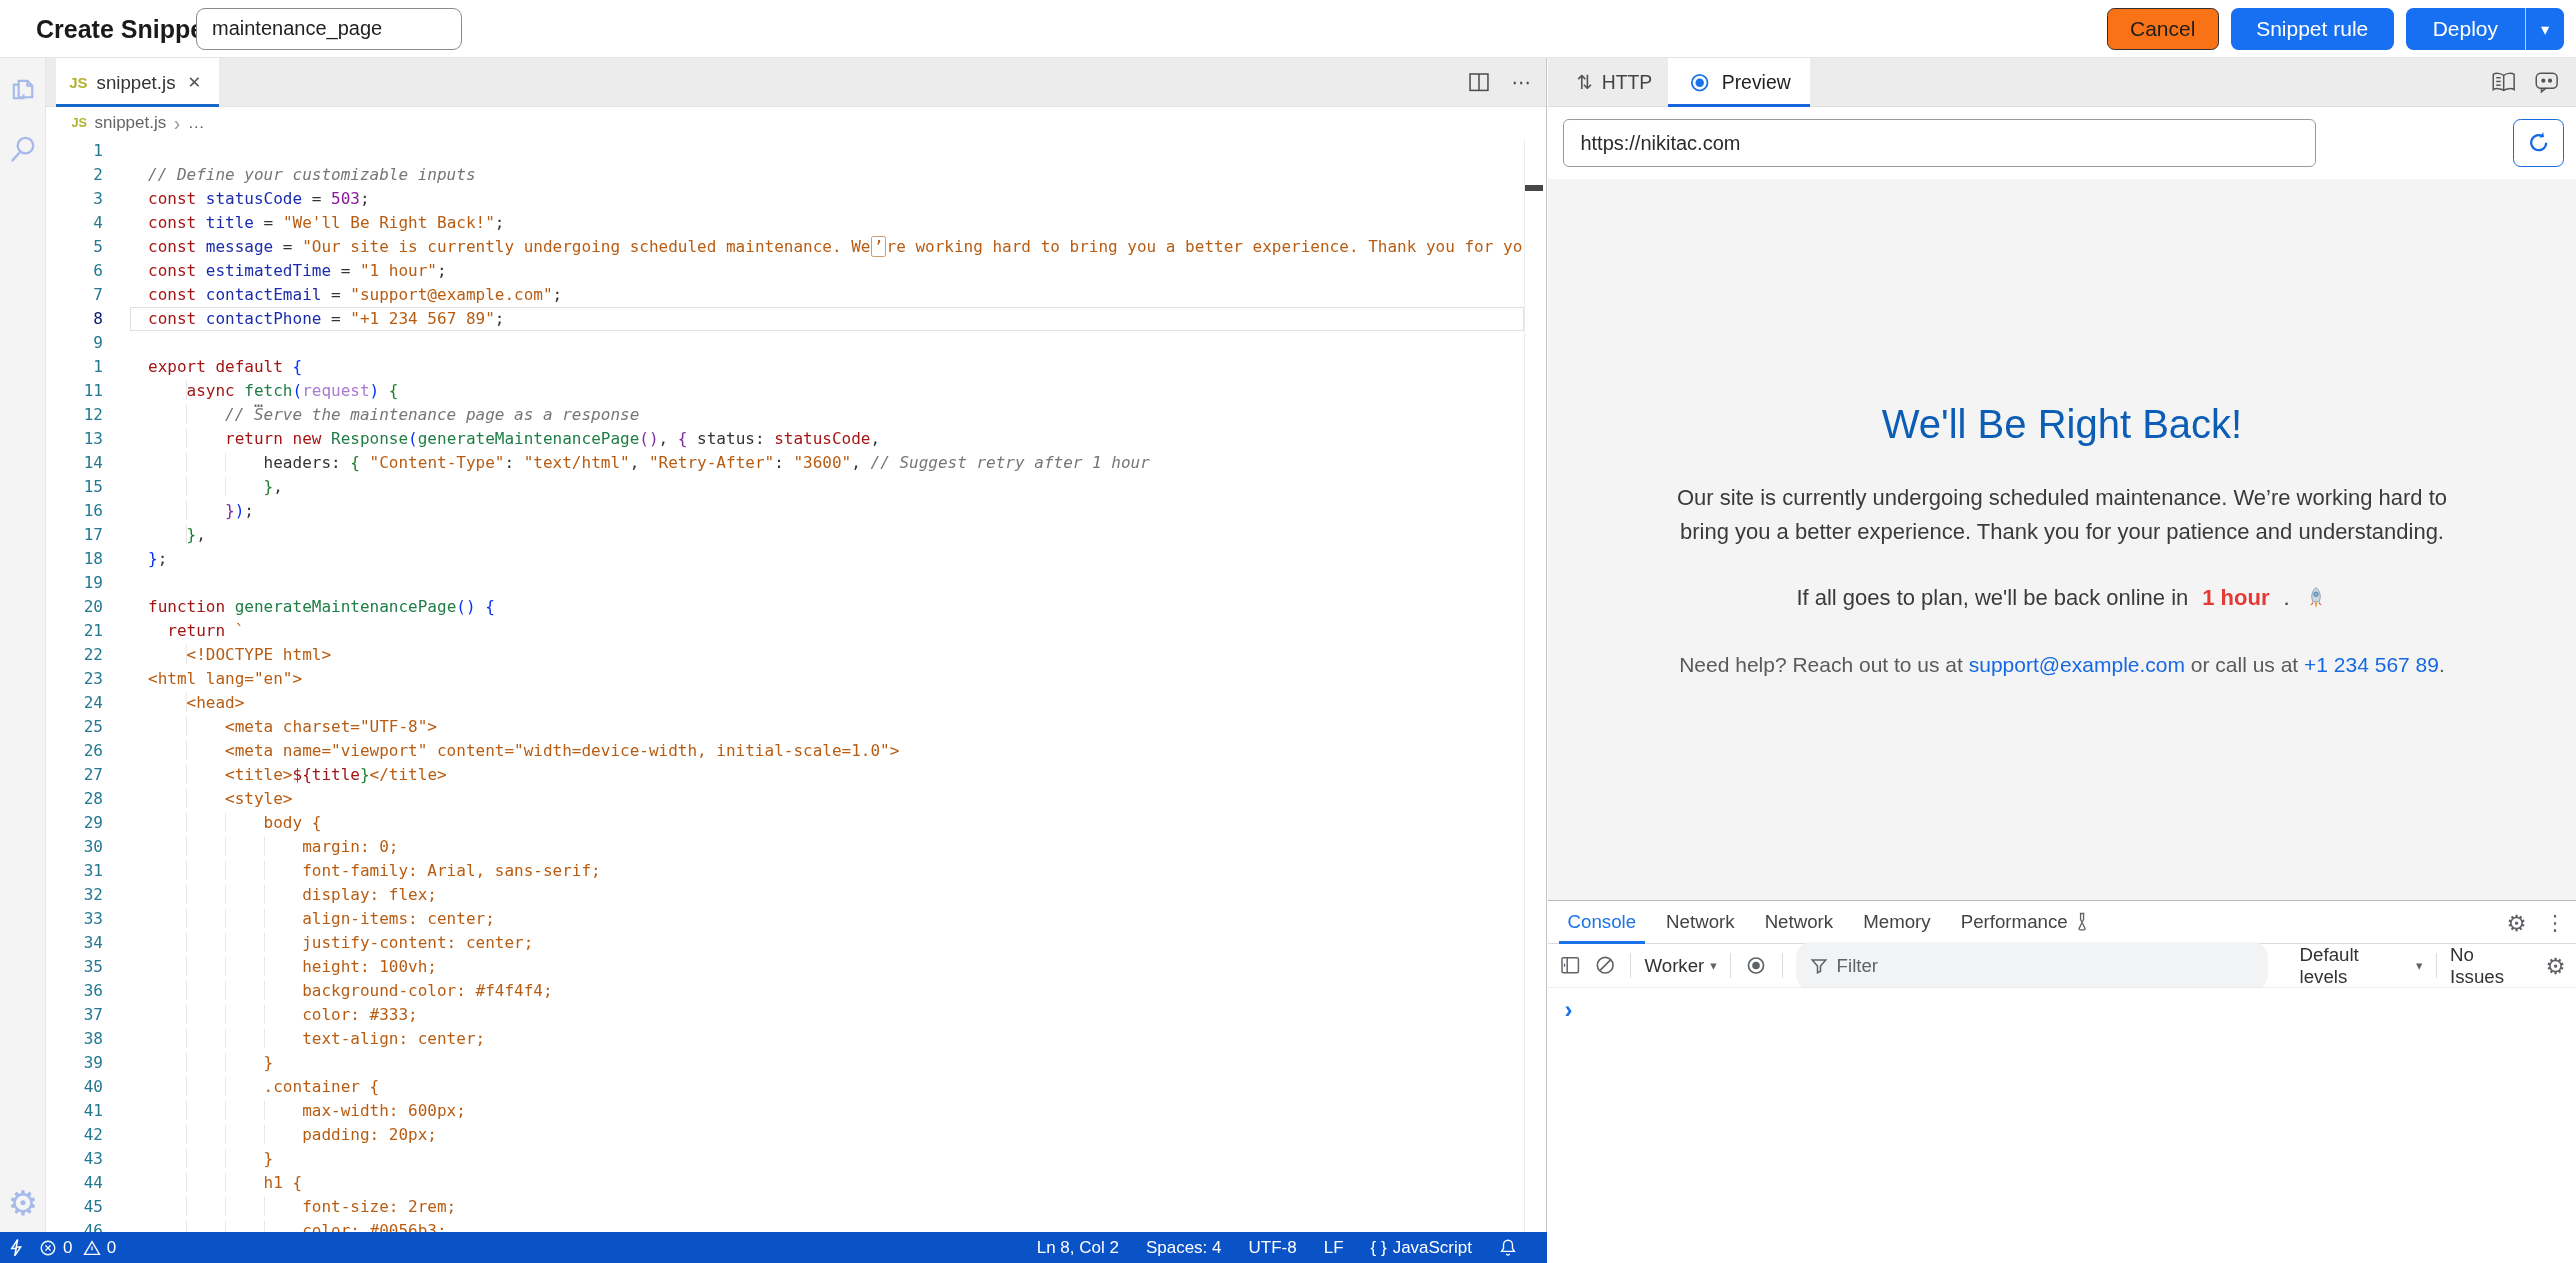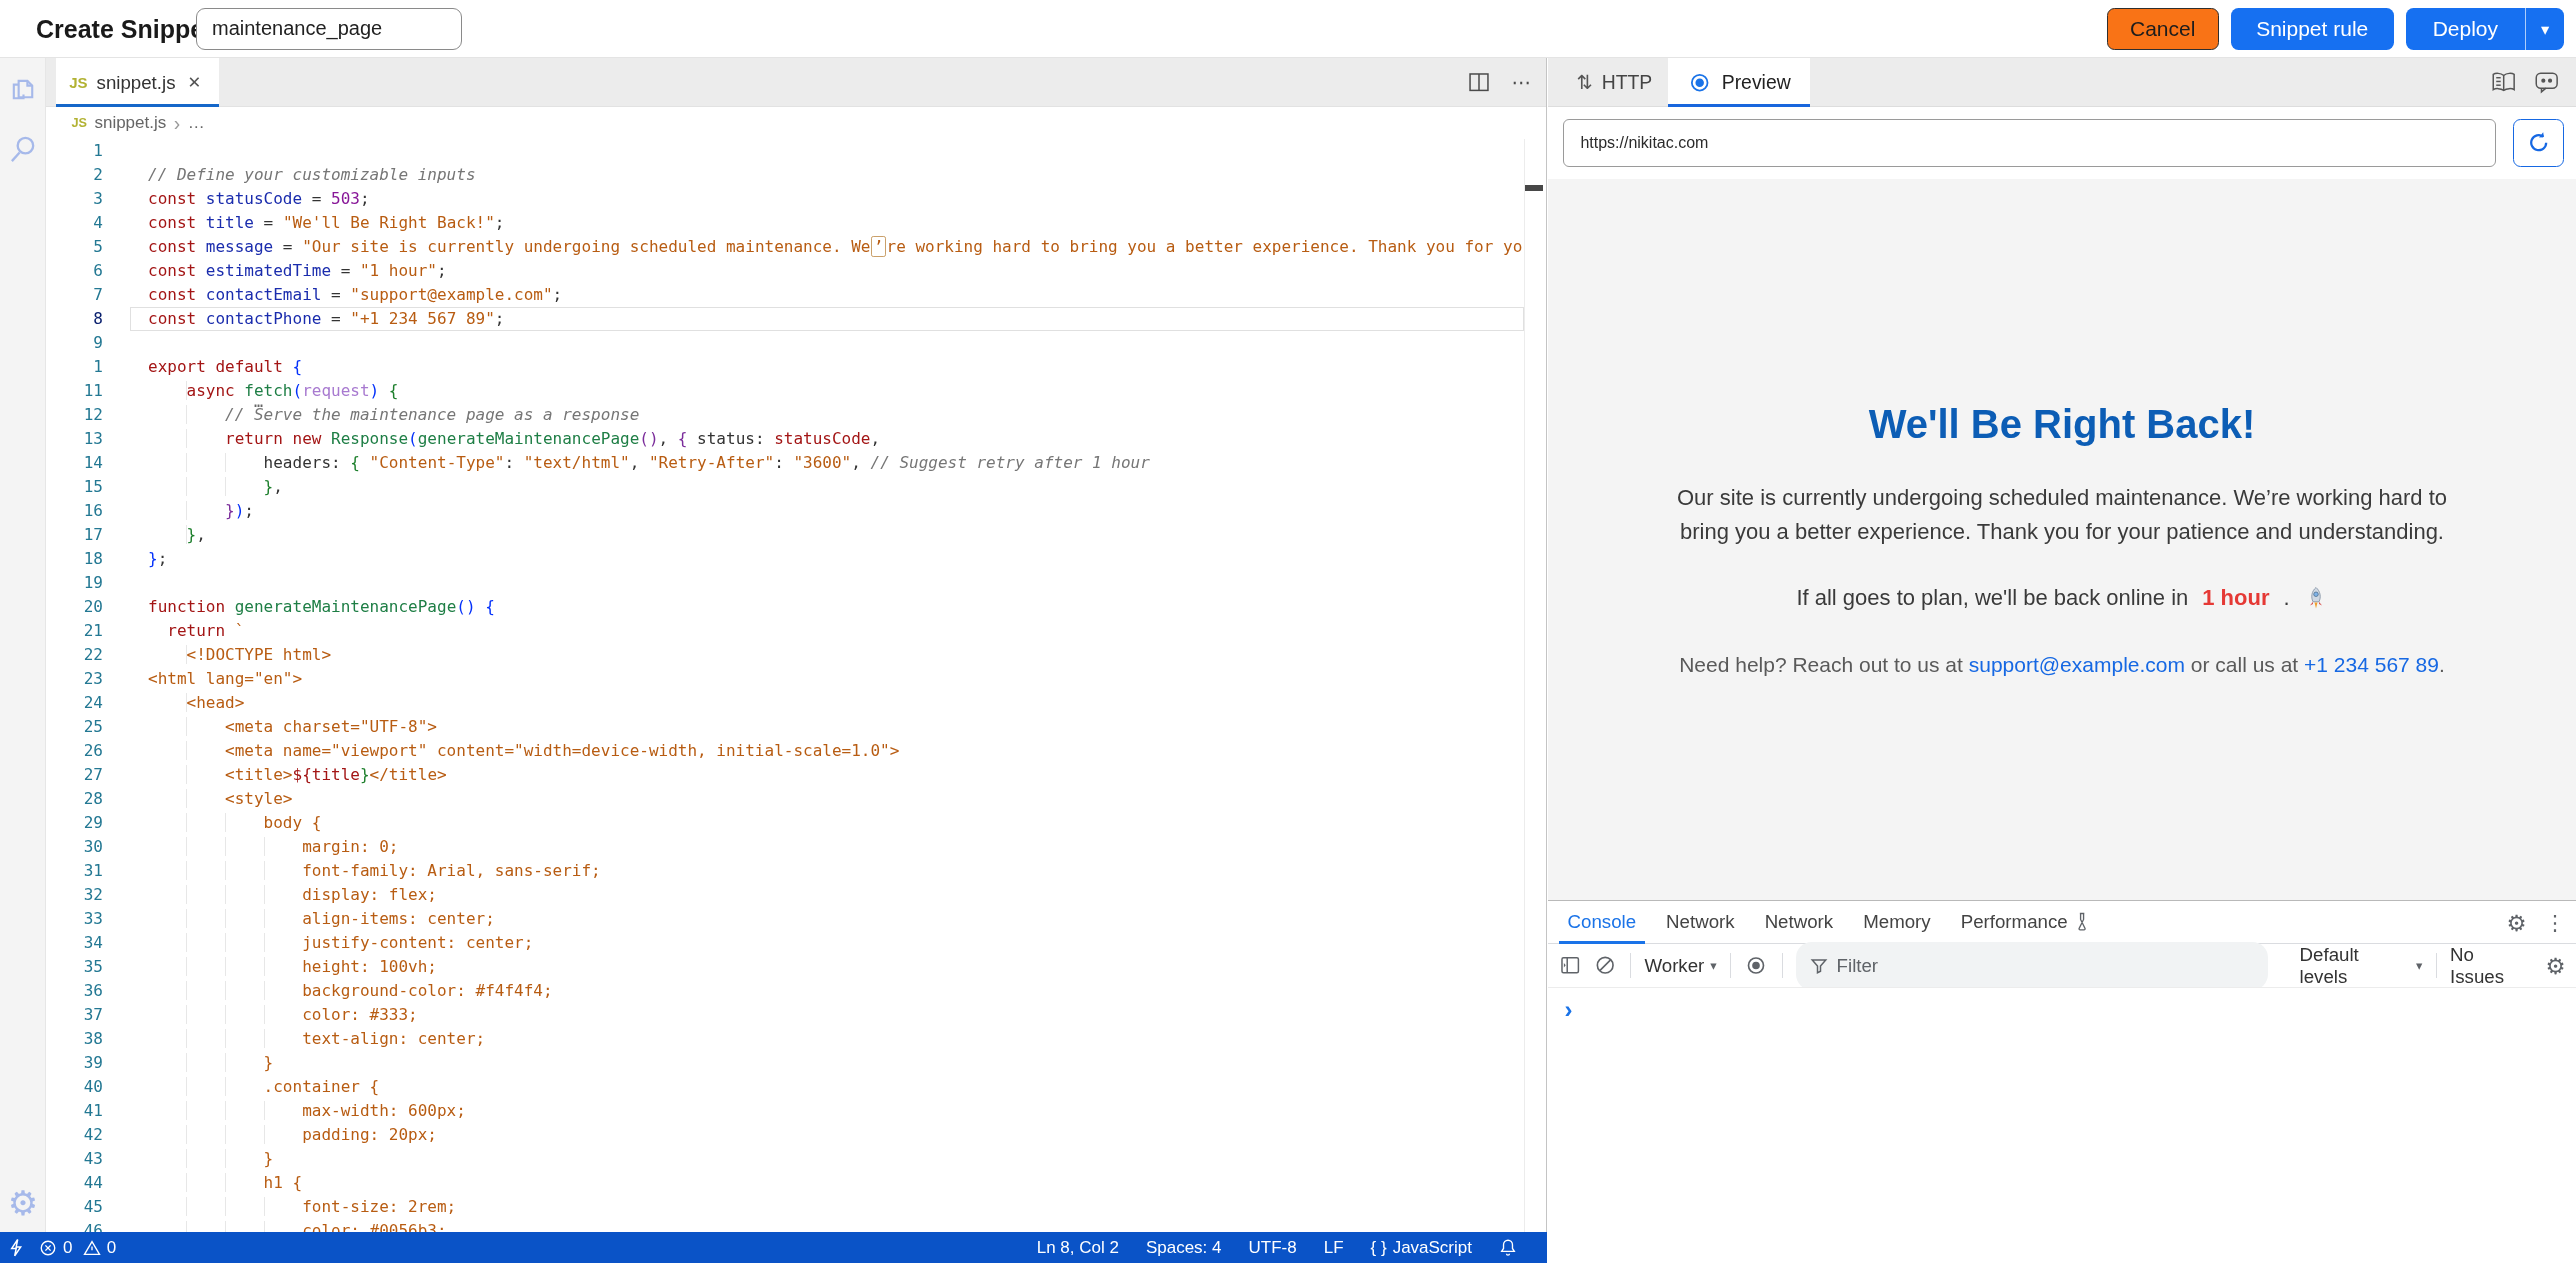--- a/index.html
+++ b/index.html
@@ -68,28 +68,28 @@
   #rightpanel { position:absolute; left:1548px; top:58px; width:1028px; height:1205px; background:#fff; }
   .rtabs { position:absolute; left:0; top:0; right:0; height:49px; background:#ececec; border-bottom:0.7px solid #ddd; }
   .rtab { position:absolute; top:0; height:49px; display:flex; align-items:center; gap:9px;
     font-size:19.4px; color:#444; cursor:pointer; }
   .rtab-http { left:16.4px; padding:0 12px; }
   .rtab-http .arr { font-size:19.4px; color:#555; font-family:"DejaVu Sans",sans-serif; }
   .rtab-preview { left:120px; width:142px; justify-content:center; background:#fff; color:#222; }
   .rtab-preview-underline { position:absolute; left:120px; top:46px; width:142px; height:3px; background:#1866dd; }
   .rtab-icons { position:absolute; right:16.4px; top:0; height:49px; display:flex; align-items:center; gap:18px; color:#555; }
   .urlrow { position:absolute; left:0; top:49px; right:0; height:73px; background:#fff; border-bottom:0.7px solid #e9e9e9; }
-  .url-input { position:absolute; left:15px; top:12px; width:933px; height:48px; border:1.2px solid #9a9a9a;
-    border-radius:6px; font-size:16px; color:#2b2b2b; padding:0 16.4px; font-family:"Liberation Sans",sans-serif; }
+  .url-input { position:absolute; left:15px; top:12px; width:753px; height:48px; border:1.2px solid #9a9a9a;
+    border-radius:6px; font-size:20px; color:#2b2b2b; padding:0 16.4px; font-family:"Liberation Sans",sans-serif; }
   .refresh-btn { position:absolute; right:12px; top:12px; width:51px; height:48px; border:1.9px solid #1668e3;
     border-radius:7.5px; background:#fff; display:flex; align-items:center; justify-content:center; cursor:pointer; }
 
   .preview { position:absolute; left:0; top:121px; right:0; height:721px; background:#f4f4f4;
     display:flex; flex-direction:column; align-items:center; justify-content:center; text-align:center; }
-  .pv-h1 { font-size:40px; font-weight:700; color:#0c5db5; }
+  .pv-h1 { font-size:40px; font-weight:400; color:#0c5db5; }
   .pv-p1 { margin-top:34px; width:777px; font-size:22px; line-height:1.55; color:#3a3a3a; }
   .pv-p2 { margin-top:36px; font-size:22px; color:#3a3a3a; display:flex; align-items:center; gap:14px; }
   .pv-time { color:#e53935; font-weight:700; }
   .pv-help { margin-top:42px; font-size:21px; color:#5a5a5a; }
   .pv-link { color:#1668e3; cursor:pointer; }
 
   
   .devtools { position:absolute; left:0; top:842px; right:0; height:363px; background:#fff; border-top:0.7px solid #b9b9b9; }
   .ctabs { position:absolute; left:0; top:0; right:0; height:43px; display:flex; align-items:center;
     padding-left:4.5px; border-bottom:0.7px solid #dadce0; }

